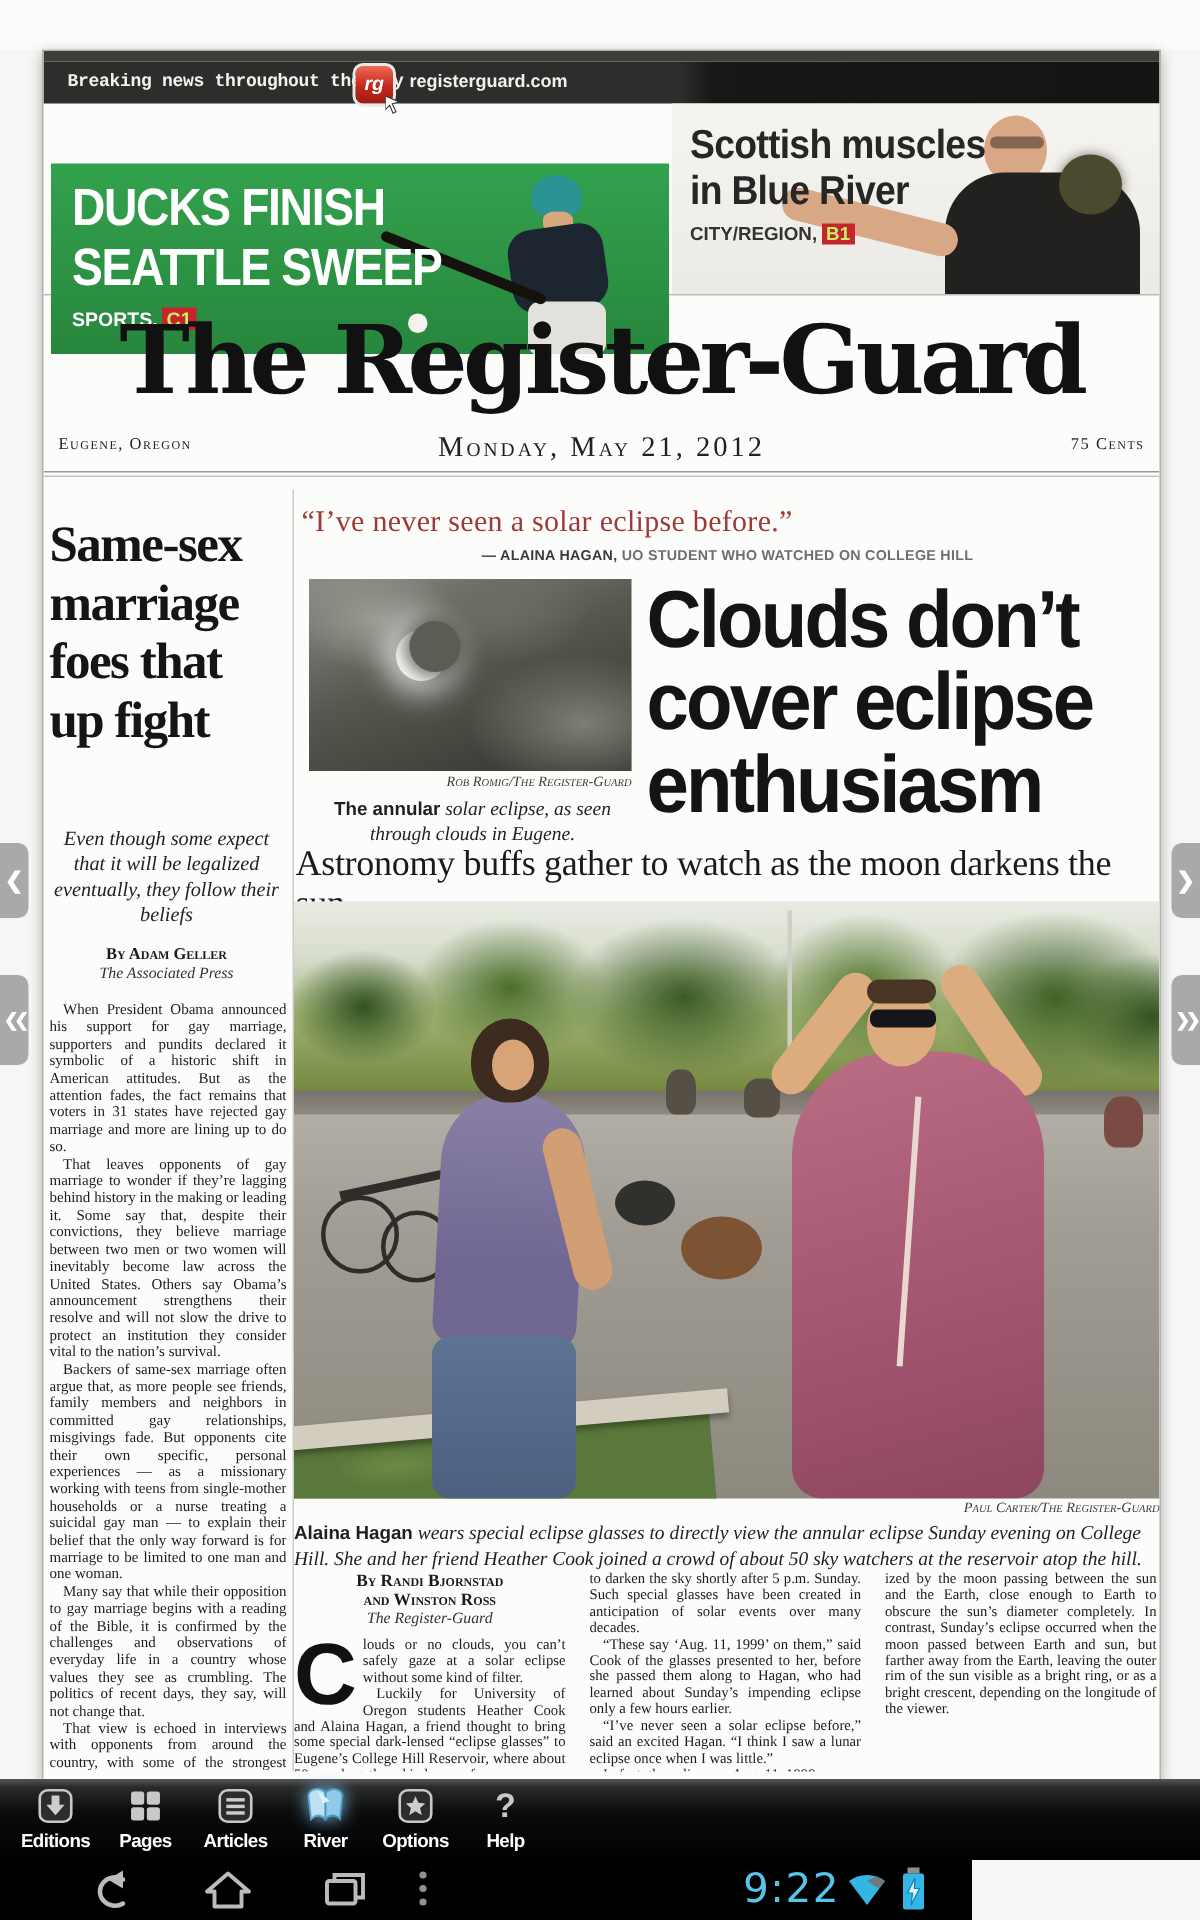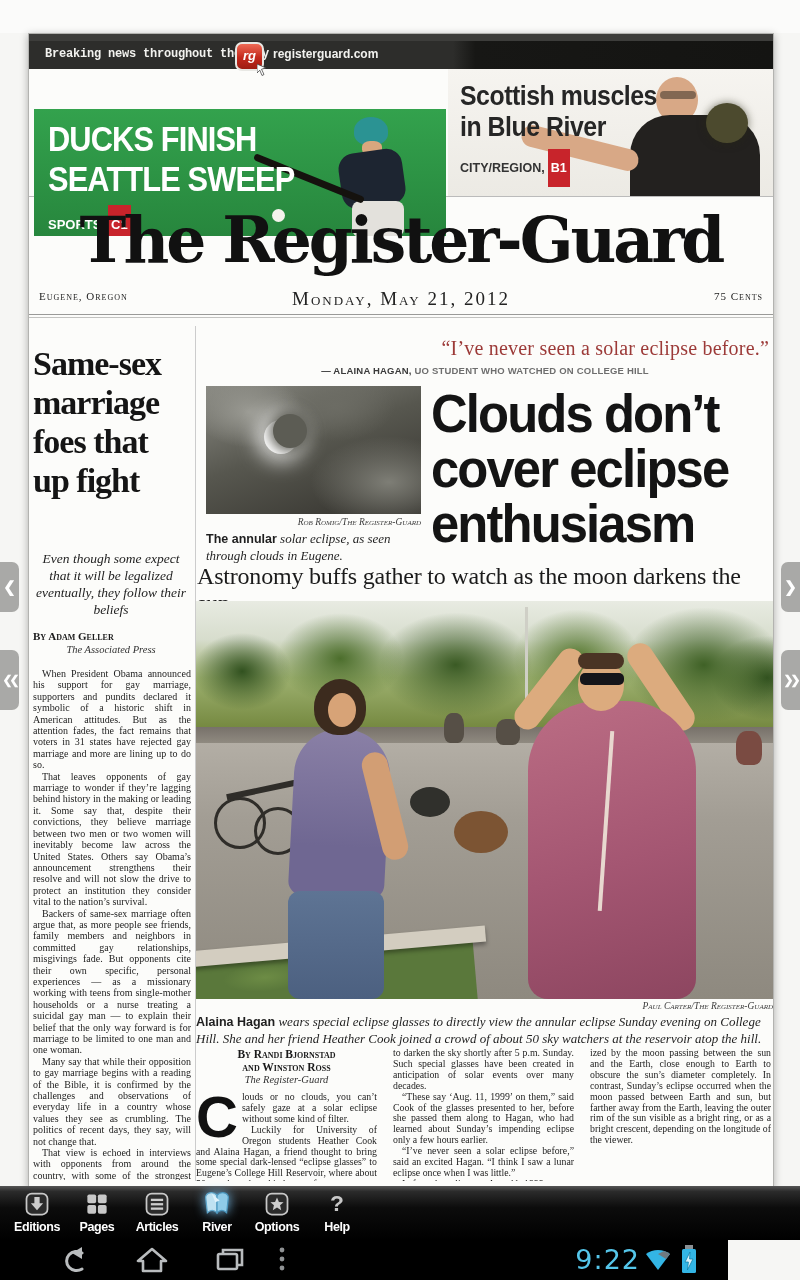--- a/index.html
+++ b/index.html
@@ -10,55 +10,55 @@
   .breaking{position:absolute;left:0;top:7px;width:744px;height:28px;background:linear-gradient(90deg,#2d2d2b 0%,#2d2d2b 57%,#171715 60%,#141412 100%);}
   .breaking-text{position:absolute;left:16px;top:6px;font-family:Liberation Mono, monospace;font-weight:bold;font-size:12px;color:#f2f2ef;letter-spacing:-.2px;}
   .rg-logo{position:absolute;left:206px;top:1px;width:25px;height:25px;border-radius:7px;background:linear-gradient(180deg,#ef6a55,#c3281c 55%,#9d1d13);border:2px solid #e8e8e4;color:#fff;font-family:"Liberation Sans",sans-serif;font-weight:bold;font-style:italic;font-size:13px;text-align:center;line-height:24px;}
   .cursor{position:absolute;right:-6px;bottom:-7px;}
   .site-text{position:absolute;left:244px;top:6px;font-family:"Liberation Sans",sans-serif;font-weight:bold;font-size:12px;color:#f2f2ef;}
   
   .promo-row{position:absolute;left:0;top:35px;width:744px;height:127px;border-bottom:1px solid #bbb;}
   .promo-green{position:absolute;left:5px;top:0;width:412px;height:127px;background:linear-gradient(180deg,#33a24d,#27863d);overflow:hidden;margin-top:40px;}
   .pg-h{position:absolute;left:14px;top:10px;font-family:"Liberation Sans",sans-serif;font-weight:bold;font-size:35px;line-height:40px;color:#fff;letter-spacing:-1px;transform:scaleX(.88);transform-origin:left top;white-space:nowrap;}
   .pg-kicker{position:absolute;left:14px;top:96px;font-family:"Liberation Sans",sans-serif;font-weight:bold;font-size:13px;color:#fff;}
-  .red-box{display:inline-block;background:#c8242b;color:#ffffff;padding:12px 3px;margin-left:3px;}
+  .red-box{display:inline-block;background:#c8242b;color:#bef264;padding:0 3px;margin-left:3px;}
   .promo-light{position:absolute;left:419px;top:0;width:325px;height:127px;background:linear-gradient(180deg,#f6f4f0,#eceae4);overflow:hidden;}
   .pl-h{position:absolute;left:12px;top:12px;font-family:"Liberation Sans",sans-serif;font-weight:bold;font-size:27px;line-height:31px;color:#262626;letter-spacing:-.5px;transform:scaleX(.92);transform-origin:left top;white-space:nowrap;}
   .pl-kicker{position:absolute;left:12px;top:80px;font-family:"Liberation Sans",sans-serif;font-weight:bold;font-size:12.5px;color:#333;}
   
   .abs{position:absolute;}
   
   .masthead{position:absolute;left:0;top:163px;width:744px;height:88px;text-align:center;}
   .masthead-title{font-family:"DejaVu Serif",serif;font-weight:bold;font-size:63px;letter-spacing:-3px;color:#111;line-height:86px;}
   .dateline{position:absolute;left:0;top:252px;width:744px;height:26px;font-variant:small-caps;font-size:13px;color:#222;letter-spacing:1px;}
   .dl-left{position:absolute;left:10px;top:4px;font-size:11px;}
   .dl-center{position:absolute;left:0;width:744px;text-align:center;top:2px;font-size:19px;letter-spacing:2px;}
   .dl-right{position:absolute;right:10px;top:4px;font-size:11px;}
   .rule2{position:absolute;left:0;top:280px;width:744px;border-top:1px solid #9a9a98;}
   .rule2b{position:absolute;left:0;top:283px;width:744px;border-top:1px solid #c2c2c0;}
   
   .vrule{position:absolute;left:166px;top:292px;height:855px;border-left:1px solid #ccc;}
   .la-head{position:absolute;left:4px;top:310px;width:158px;font-weight:bold;font-size:34px;line-height:39px;color:#151515;letter-spacing:-1px;}
   .la-deck{position:absolute;left:4px;top:516px;width:156px;font-style:italic;font-size:13.5px;line-height:17px;text-align:center;color:#222;}
-  .la-byline{position:absolute;left:4px;top:596px;width:156px;text-align:left;font-variant:small-caps;font-weight:bold;font-size:11px;color:#1a1a1a;font-family:Liberation Serif, serif;}
+  .la-byline{position:absolute;left:4px;top:596px;width:156px;text-align:center;font-variant:small-caps;font-weight:bold;font-size:11px;color:#1a1a1a;font-family:Liberation Serif, serif;}
   .la-source{position:absolute;left:4px;top:610px;width:156px;text-align:center;font-style:italic;font-size:10.5px;color:#333;}
   .la-body{position:absolute;left:4px;top:634px;width:158px;height:512px;overflow:hidden;font-size:10px;line-height:11.4px;text-align:justify;color:#1c1c1c;}
   .la-body p{margin:0;text-indent:9px;}
   
-  .quote{position:absolute;left:172px;top:303px;width:568px;text-align:right;font-size:20px;color:#9c3a38;letter-spacing:.2px;}
+  .quote{position:absolute;left:172px;top:303px;width:568px;text-align:left;font-size:20px;color:#9c3a38;letter-spacing:.2px;}
   .attr{position:absolute;left:172px;top:331px;width:568px;text-align:center;font-family:"Liberation Sans",sans-serif;font-size:9.5px;letter-spacing:.2px;}
   .attr b{color:#3a3a3a;text-align:center;} .attr span{color:#6e6e6e;font-weight:bold;}
   
   .eclipse{position:absolute;left:177px;top:352px;width:215px;height:128px;overflow:hidden;
     background:radial-gradient(90px 60px at 20% 20%,#9a9a93 0%,rgba(0,0,0,0) 60%),radial-gradient(120px 70px at 85% 75%,#7e7e76 0%,rgba(0,0,0,0) 65%),radial-gradient(100px 60px at 60% 15%,#6c6c64 0%,rgba(0,0,0,0) 60%),linear-gradient(160deg,#8b8b84,#57574f 45%,#403f39 80%,#34332e);}
   .cres-glow{position:absolute;left:58px;top:34px;width:34px;height:34px;border-radius:50%;background:#fff;box-shadow:0 0 20px 8px rgba(255,255,255,.75);}
   .cres-mask{position:absolute;left:67px;top:28px;width:34px;height:34px;border-radius:50%;background:#5c5c54;box-shadow:0 0 12px 4px rgba(92,92,84,.9);}
   .credit{font-variant:small-caps;font-style:italic;font-size:9.5px;color:#3c3c3c;text-align:right;}
   .ec-credit{position:absolute;left:177px;top:483px;width:215px;}
-  .ec-cap{position:absolute;left:177px;top:497px;width:218px;font-style:italic;font-size:13px;line-height:15.5px;color:#1f1f1f;}
+  .ec-cap{position:absolute;left:177px;top:497px;width:218px;font-style:italic;font-size:13px;line-height:15.5px;color:#1f1f1f;text-align:center;}
   .cap-lead{font-family:"Liberation Sans",sans-serif;font-style:normal;font-weight:bold;font-size:12.5px;}
   
   .mh{position:absolute;left:402px;top:352px;width:345px;font-family:"Liberation Sans",sans-serif;font-weight:bold;font-size:54px;line-height:55px;color:#141414;letter-spacing:-2px;transform:scaleX(.94);transform-origin:left top;white-space:nowrap;}
   .subhead{position:absolute;left:168px;top:529px;width:576px;font-size:24px;color:#1b1b1b;letter-spacing:-.2px;}
   
   .photo{position:absolute;left:167px;top:567px;width:577px;height:398px;overflow:hidden;background:linear-gradient(180deg,#e9ece4 0%,#dfe3d8 10%,#c9cdc0 26%,#b4afa6 34%,#a29d94 55%,#8e897f 100%);}
   .trees{position:absolute;left:0;top:0;width:577px;height:128px;
     background:radial-gradient(70px 55px at 8% 55%,#31511f 0%,rgba(0,0,0,0) 70%),radial-gradient(90px 65px at 25% 45%,#4c6e2c 0%,rgba(0,0,0,0) 70%),radial-gradient(110px 75px at 45% 50%,#3a5a24 0%,rgba(0,0,0,0) 70%),radial-gradient(90px 70px at 66% 45%,#55772f 0%,rgba(0,0,0,0) 70%),radial-gradient(110px 80px at 88% 50%,#3f6126 0%,rgba(0,0,0,0) 72%),radial-gradient(80px 60px at 99% 60%,#2f4f1e 0%,rgba(0,0,0,0) 70%),linear-gradient(180deg,#e8ebe2 0%,#d7ddcd 30%,#9db06f 60%,#74883f 100%);}
   .pole{position:absolute;left:57%;top:6px;width:3px;height:96px;background:#cfcfc6;}
   .wallband{position:absolute;left:0;top:126px;width:577px;height:16px;background:linear-gradient(180deg,#77716a,#8f8a80);}
@@ -99,21 +99,21 @@
   .t1{top:562px;height:50px;font-size:15px;}
   .t2{top:650px;height:60px;font-size:12px;letter-spacing:-3px;}
   
   .toolbar{position:absolute;left:0;top:1186px;width:800px;height:54px;background:linear-gradient(180deg,#565656 0%,#2b2b2b 10%,#0c0c0c 40%,#000 100%);}
   .tb-items{position:absolute;left:14px;top:3px;display:flex;gap:14px;}
   .tb-item{width:46px;display:flex;flex-direction:column;align-items:center;}
   .tb-ico{height:30px;display:flex;align-items:center;justify-content:center;}
   .tb-label{font-family:"Liberation Sans",sans-serif;font-weight:bold;font-size:12.5px;color:#fff;letter-spacing:-.4px;margin-top:1px;white-space:nowrap;}
   .flip-glow{filter:drop-shadow(0 0 6px rgba(130,205,255,.9));}
   
-  .sysbar{position:absolute;left:0;top:1240px;width:728px;height:40px;background:#000;}
+  .sysbar{position:absolute;left:0;top:1240px;width:648px;height:40px;background:#000;}
   .sys-ico{position:absolute;top:6px;}
   .sys-time{position:absolute;right:88px;top:4px;font-family:"DejaVu Sans",sans-serif;font-size:27px;color:#55c6ea;letter-spacing:1px;}
   .screen-topfade{position:absolute;left:0;top:0;width:800px;height:33px;background:#fbfbfa;}
 </style>
 </head>
 <body>
 
 <div id="screen">
   <div class="screen-topfade"></div>
 

